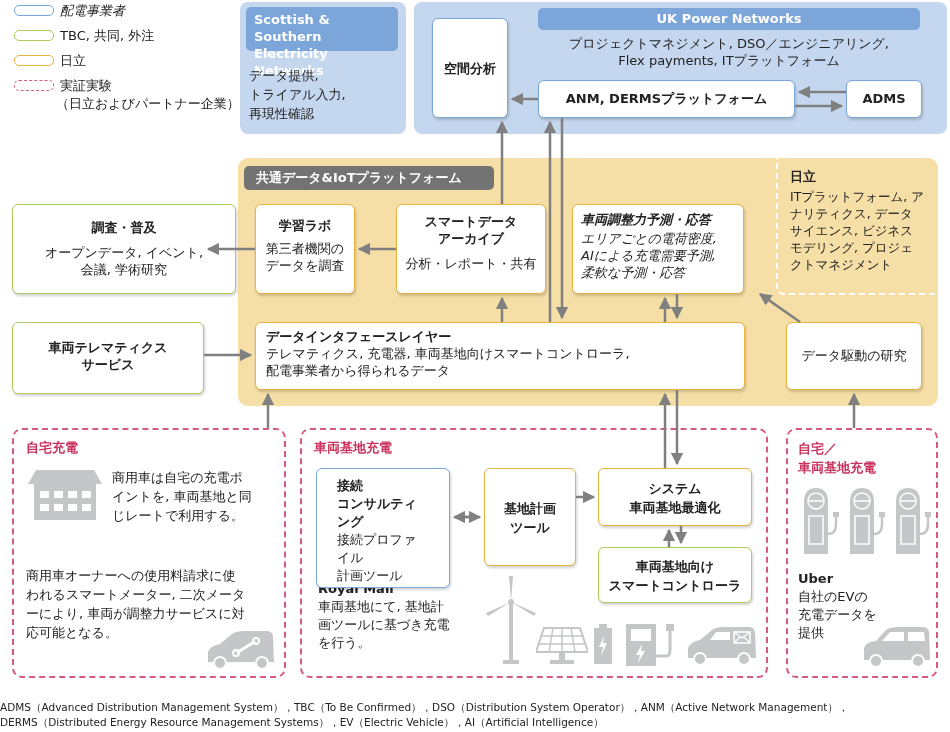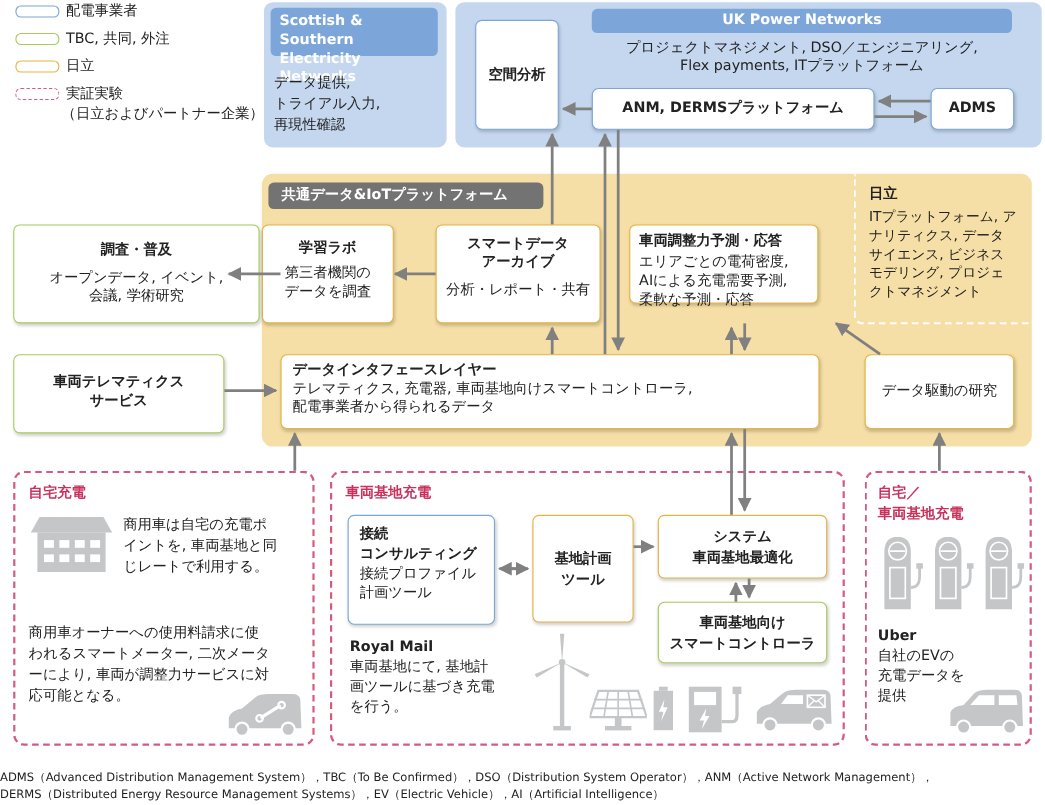--- a/index.html
+++ b/index.html
@@ -21,21 +21,21 @@
   .pink-title { color: #c8325d; font-weight: bold; font-size: 13px; }
   .legend-swatch { position: absolute; width: 40px; height: 11px; border-radius: 5px; }
   svg.overlay { position: absolute; left: 0; top: 0; pointer-events: none; }
   .footnote { font-family: "DejaVu Sans", sans-serif; font-size: 10.5px; line-height: 15px; color: #222; }
 </style>
 </head>
 <body>
 
 <div>
   <div class="legend-swatch" style="left:14px;top:5px;border:1.5px solid #7aa6d8;"></div>
-  <div class="abs t" style="left:60px;top:2px;">配電事業者</div>
+  <div class="abs t" style="left:60px;top:2px;font-style:italic;">配電事業者</div>
   <div class="legend-swatch" style="left:14px;top:30px;border:1.5px solid #a9cc5a;"></div>
   <div class="abs t" style="left:60px;top:27px;">TBC, 共同, 外注</div>
   <div class="legend-swatch" style="left:14px;top:55px;border:1.5px solid #e7b440;"></div>
   <div class="abs t" style="left:60px;top:52px;">日立</div>
   <div class="legend-swatch" style="left:14px;top:80px;border:1.5px dashed #d65a7e;"></div>
   <div class="abs t" style="left:60px;top:77px;">実証実験</div>
   <div class="abs t" style="left:56px;top:95px;">（日立およびパートナー企業）</div>
 </div>
 
 <div class="region-blue" style="left:240px;top:2px;width:166px;height:132px;">
@@ -74,33 +74,33 @@
   <div class="t b" style="position:absolute;left:12px;top:10px;">日立</div>
   <div class="abs t" style="left:12px;top:30px;line-height:17px;font-size:12.5px;">
     <div>ITプラットフォーム, ア</div>
     <div>ナリティクス, データ</div>
     <div>サイエンス, ビジネス</div>
     <div>モデリング, プロジェ</div>
     <div>クトマネジメント</div>
   </div>
 </div>
 
-<div class="box yl t center" style="left:238px;top:204px;width:120px;height:90px;padding-top:12px;">
+<div class="box yl t center" style="left:255px;top:204px;width:100px;height:90px;padding-top:12px;">
   <div class="b" style="margin-bottom:6px;">学習ラボ</div>
   <div>第三者機関の</div>
   <div>データを調査</div>
 </div>
 
 <div class="box yl t center" style="left:396px;top:204px;width:150px;height:90px;padding-top:8px;">
   <div class="b">スマートデータ</div>
   <div class="b" style="margin-bottom:8px;">アーカイブ</div>
   <div>分析・レポート・共有</div>
 </div>
 
-<div class="box yl t" style="left:572px;top:204px;width:172px;height:72px;padding:6px 8px;">
+<div class="box yl t" style="left:572px;top:204px;width:172px;height:90px;padding:6px 8px;font-style:italic;">
   <div class="b" style="margin-bottom:2px;">車両調整力予測・応答</div>
   <div>エリアごとの電荷密度,</div>
   <div>AIによる充電需要予測,</div>
   <div>柔軟な予測・応答</div>
 </div>
 
 <div class="box yl t" style="left:255px;top:322px;width:490px;height:68px;padding:5px 10px;">
   <div class="b">データインタフェースレイヤー</div>
   <div>テレマティクス, 充電器, 車両基地向けスマートコントローラ,</div>
   <div>配電事業者から得られるデータ</div>
@@ -195,21 +195,21 @@
   </svg>
   <svg class="abs" width="72" height="40" viewBox="0 0 72 40" style="left:384px;top:196px;">
     <path d="M2,32 L2,22 Q4,16 14,14 L26,4 Q30,1 38,1 L62,1 Q68,1 69,6 L70,32 Z" fill="#c4c6c8"></path>
     <circle cx="14" cy="33" r="6" fill="#c4c6c8" stroke="#fff" stroke-width="2"></circle>
     <circle cx="58" cy="33" r="6" fill="#c4c6c8" stroke="#fff" stroke-width="2"></circle>
     <rect x="48" y="6" width="16" height="11" fill="none" stroke="#fff" stroke-width="1.5"></rect>
     <path d="M48,6 L56,12 L64,6 M48,17 L54,11 M64,17 L58,11" stroke="#fff" stroke-width="1.2" fill="none"></path>
     <path d="M30,6 L44,6 L44,14 L24,14 Z" fill="#fff"></path>
   </svg>
 </div>
-<div class="box bl t" style="left:316px;top:468px;width:134px;height:100px;padding:8px 10px;line-height:18px;">
+<div class="box bl t" style="left:316px;top:468px;width:134px;height:120px;padding:8px 20px;line-height:18px;">
   <div class="b">接続</div>
   <div class="b">コンサルティング</div>
   <div>接続プロファイル</div>
   <div>計画ツール</div>
 </div>
 <div class="box yl t b center" style="left:484px;top:468px;width:92px;height:98px;padding-top:30px;line-height:19px;">
   <div>基地計画</div>
   <div>ツール</div>
 </div>
 <div class="box yl t b center" style="left:598px;top:468px;width:154px;height:58px;padding-top:10px;line-height:19px;">

